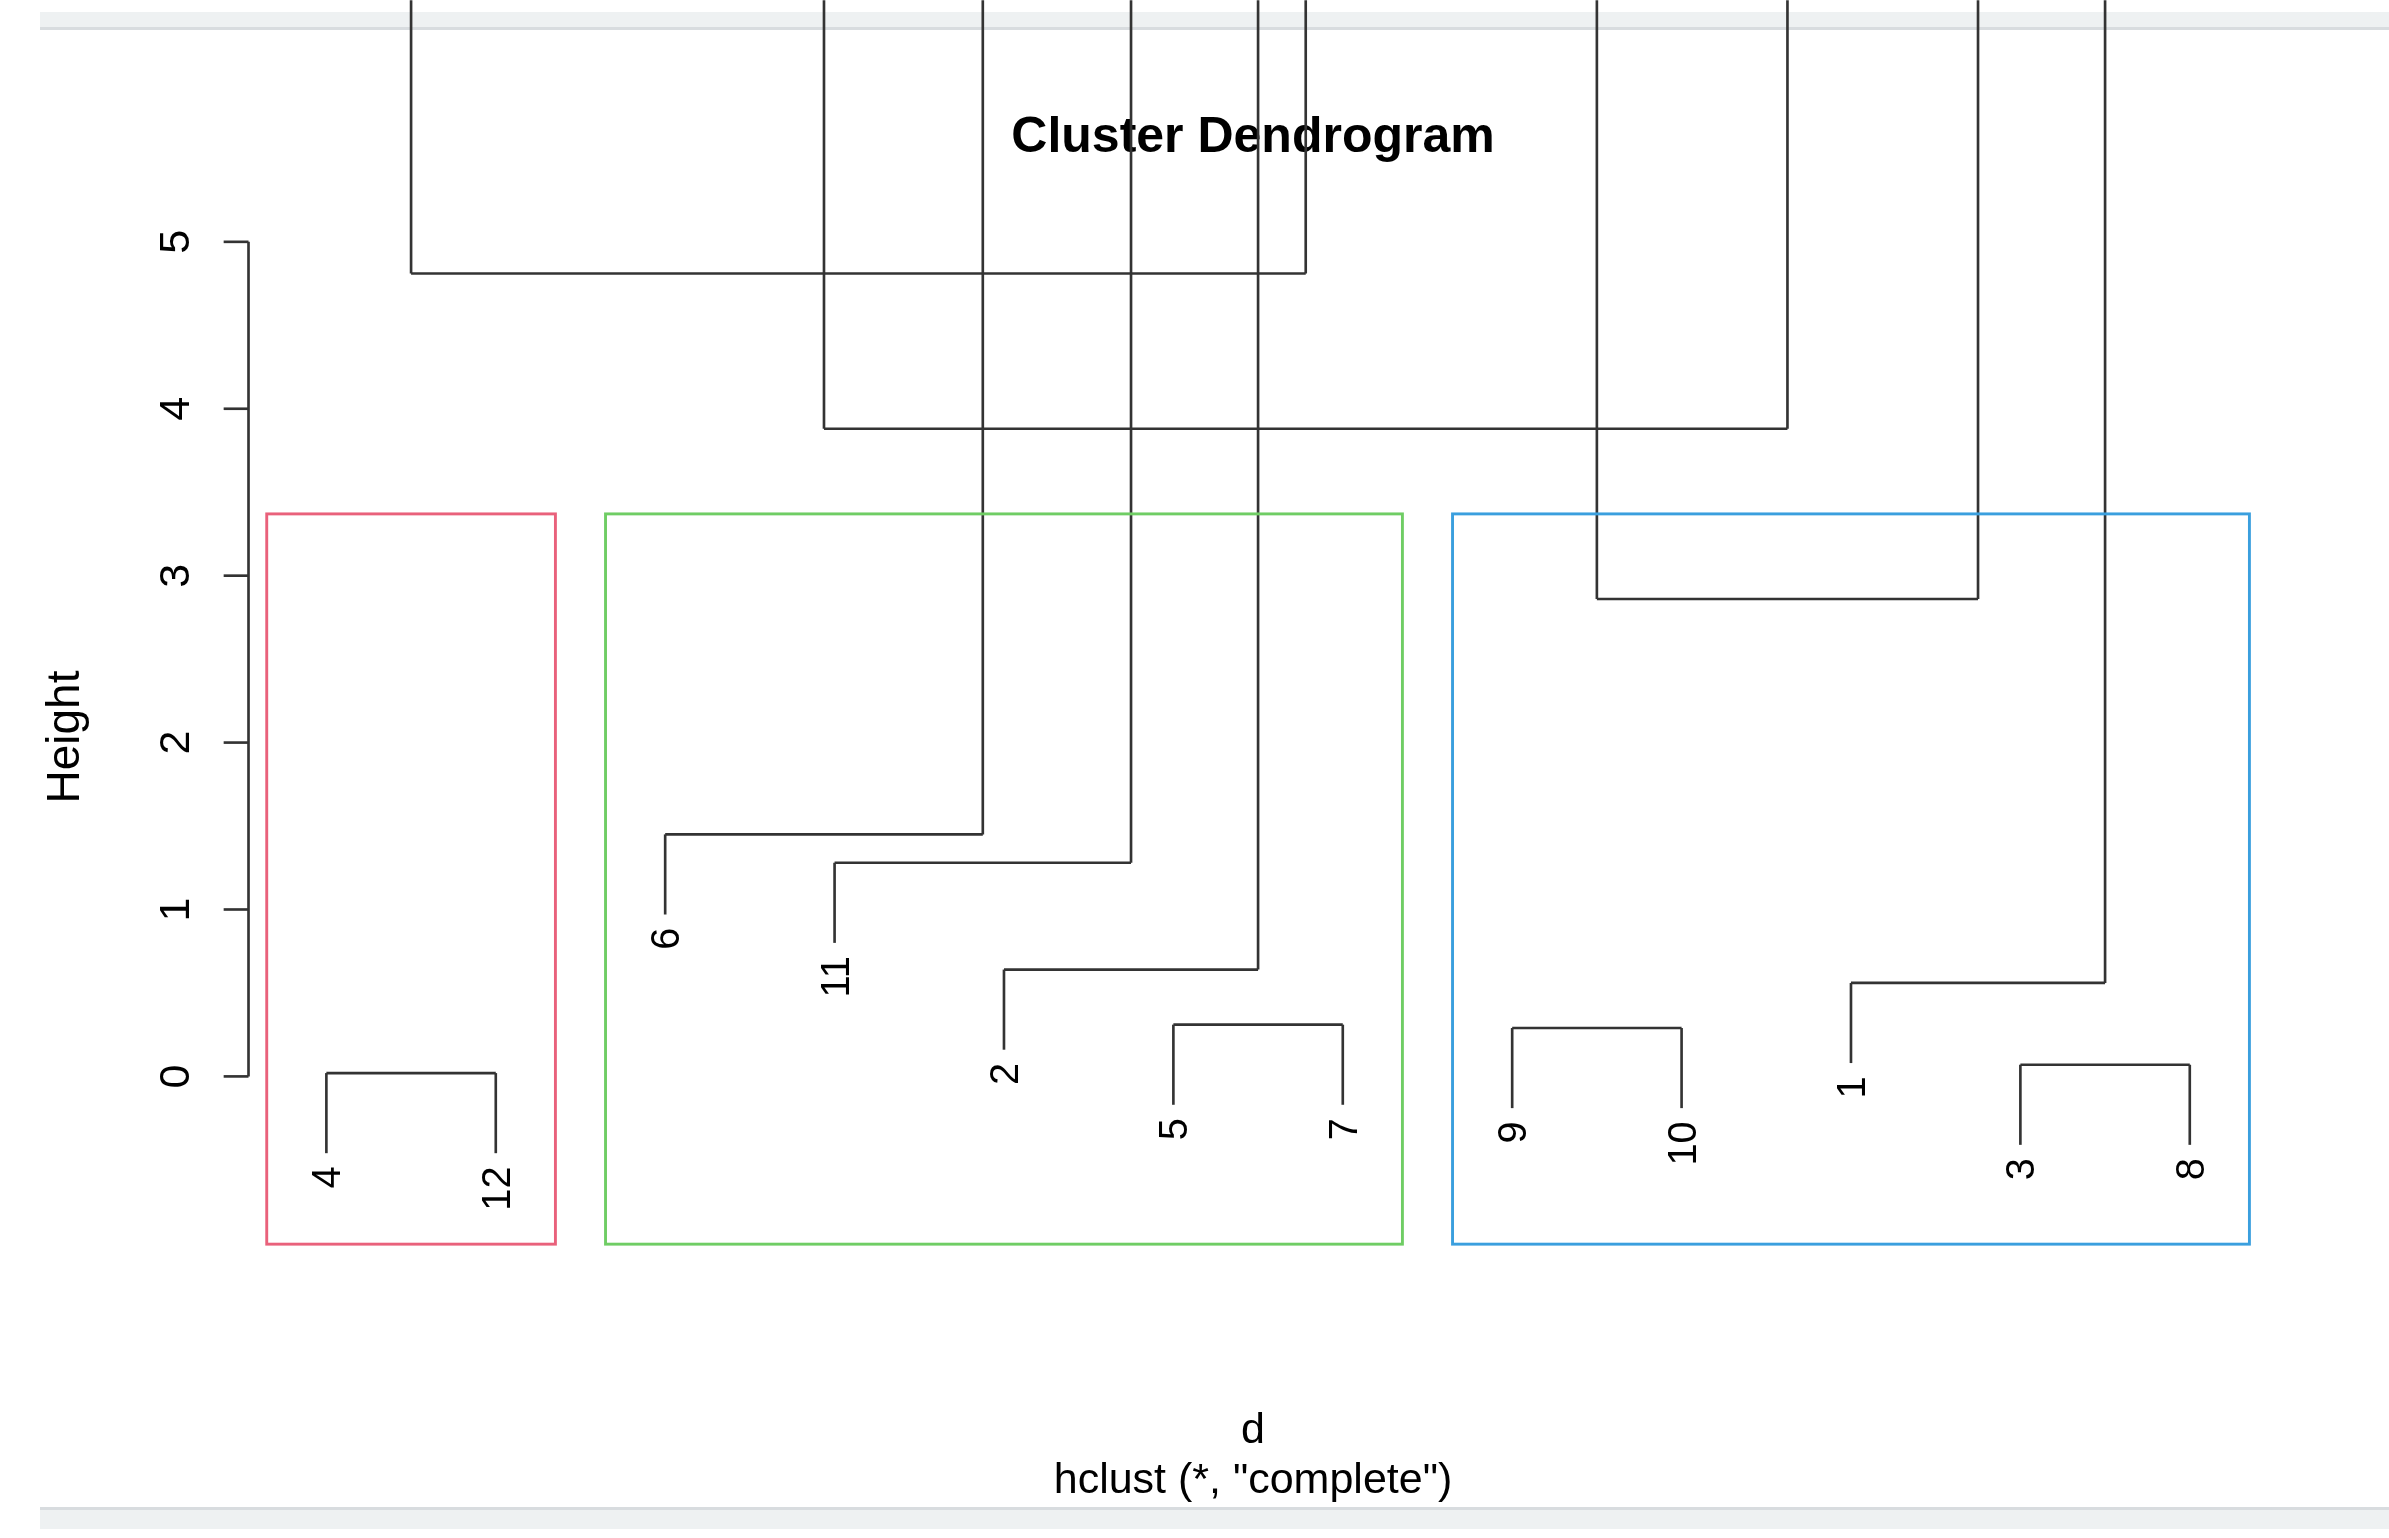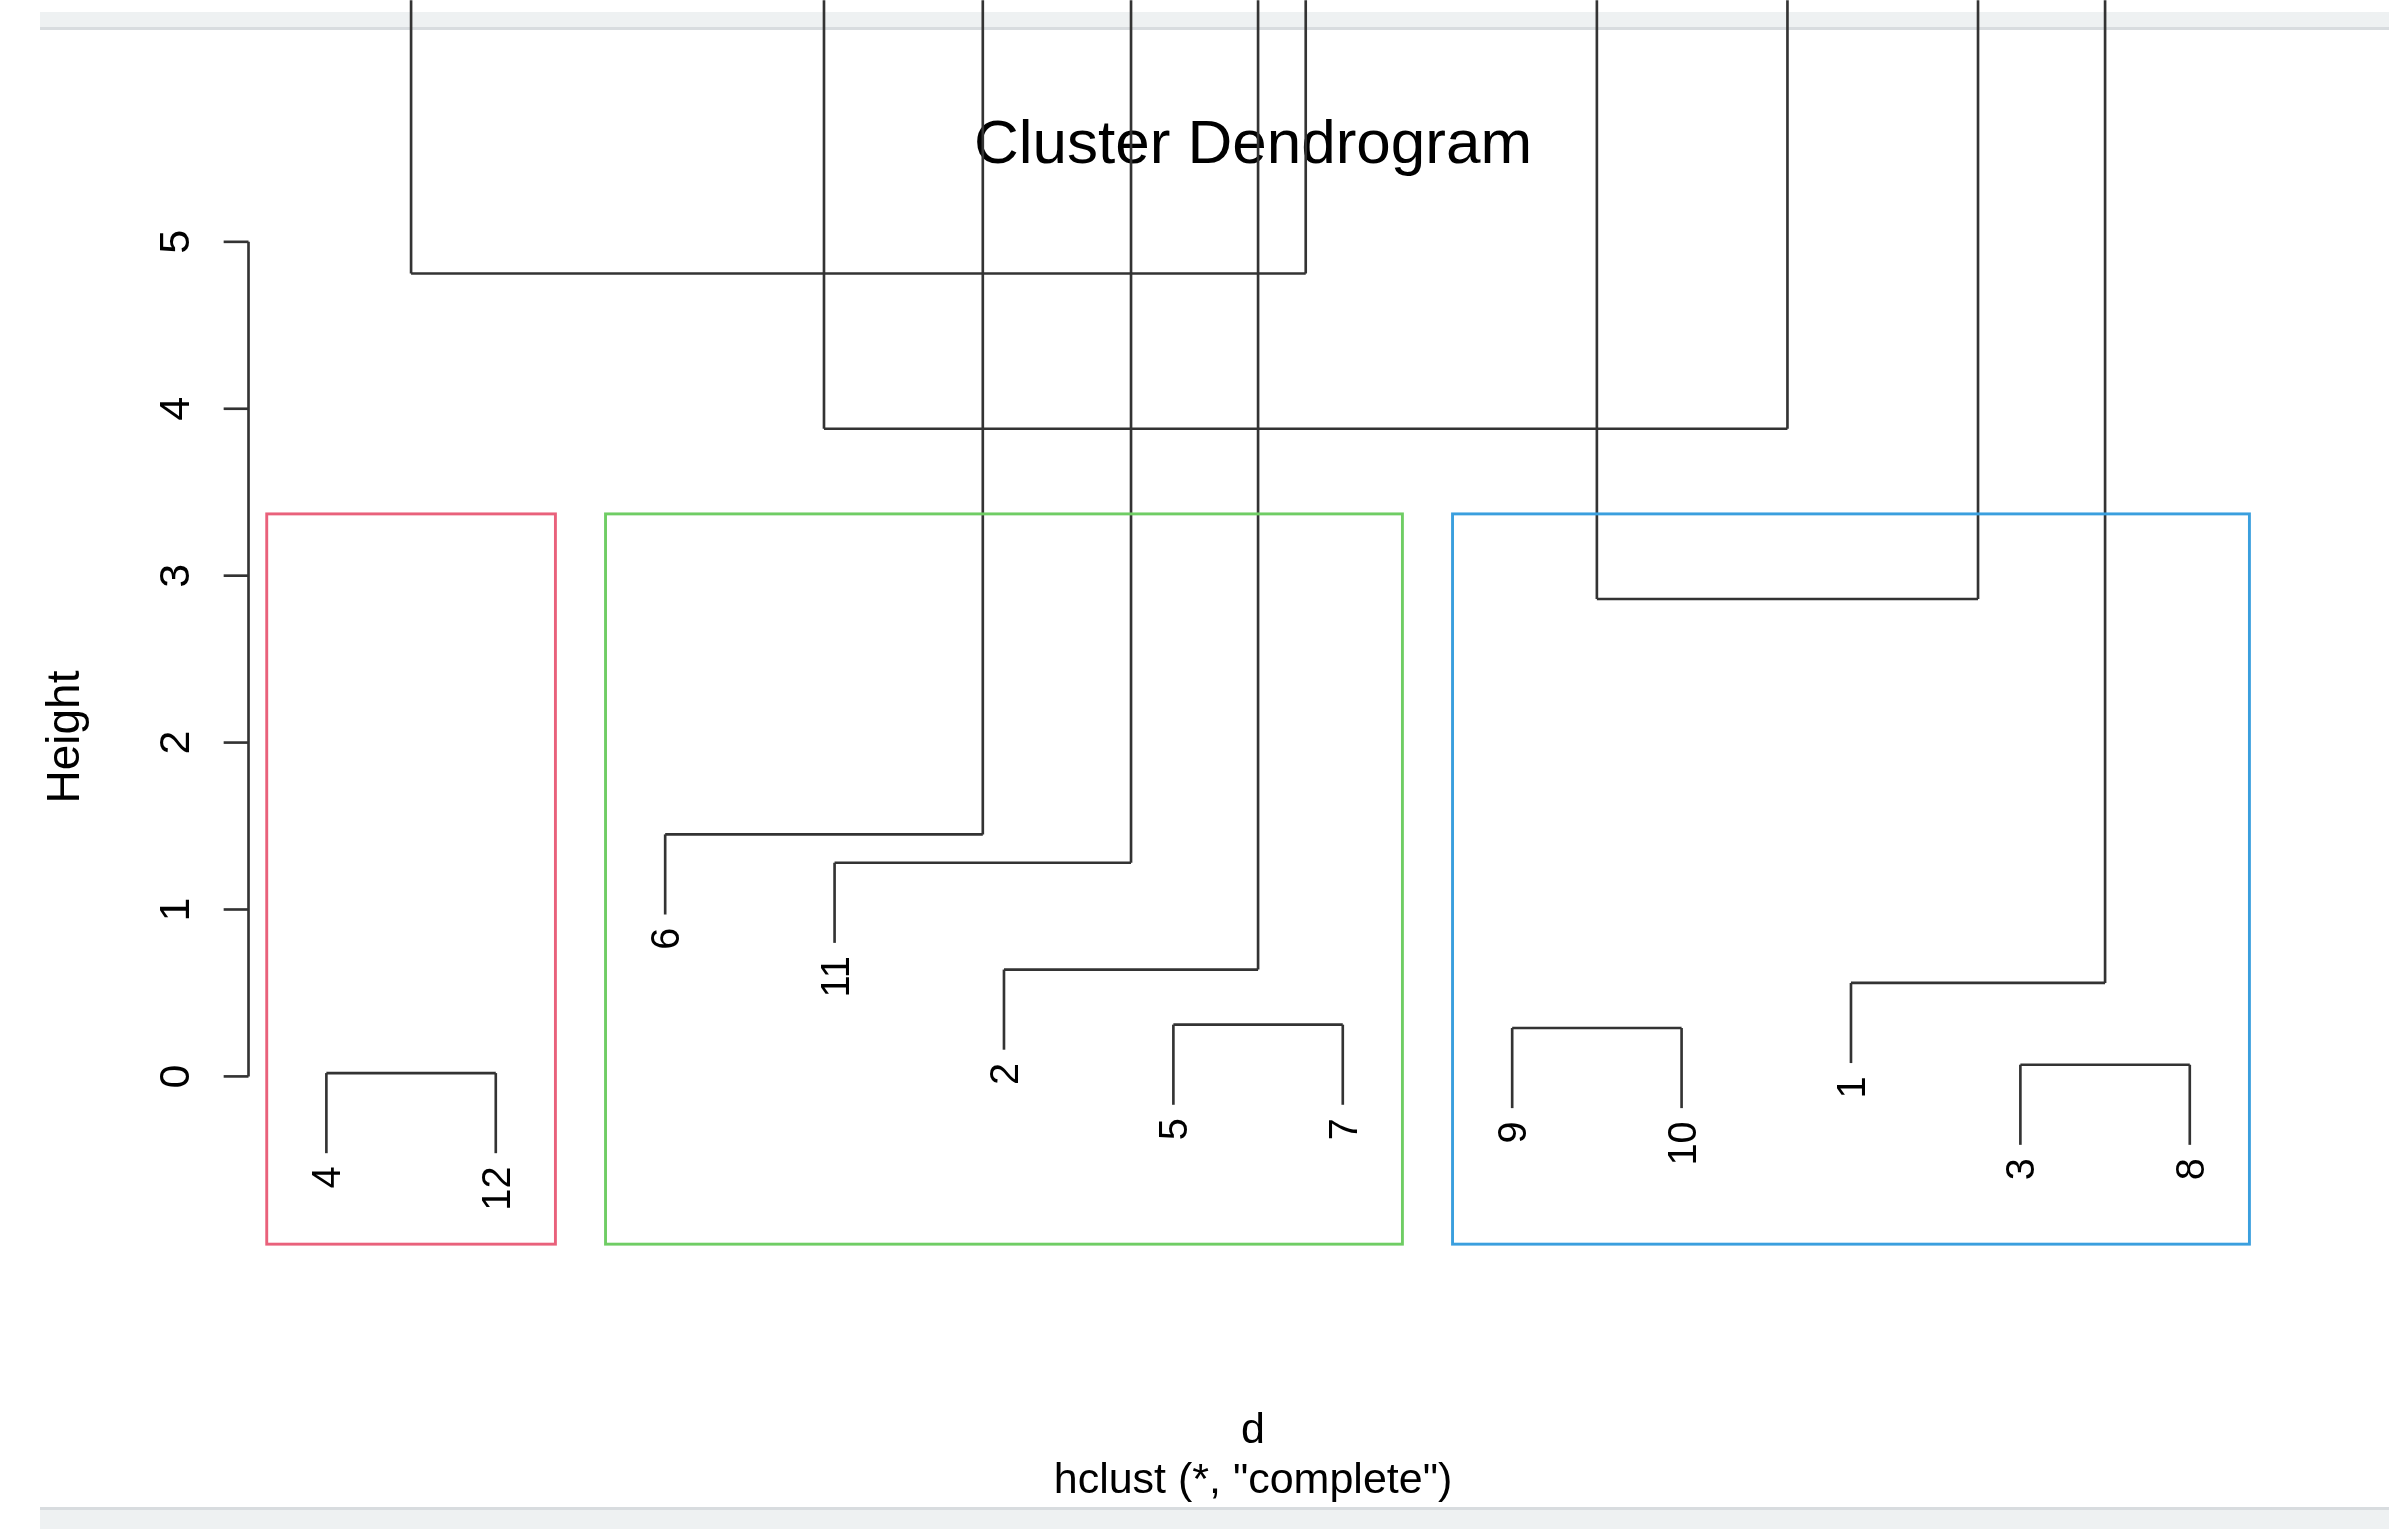--- a/index.html
+++ b/index.html
@@ -4,21 +4,21 @@
 <style>
   html,body{margin:0;padding:0;}
   body{
     width:2389px;height:1539px;position:relative;background:#ffffff;
     font-family:"Liberation Sans", sans-serif;overflow:hidden;
   }
   .chrome-band{position:absolute;left:40px;right:0;background:#eef1f2;}
   .chrome-line{position:absolute;left:40px;right:0;background:#d8dcdf;height:2.5px;}
   #plot-title{
     position:absolute;left:1253px;top:106px;transform:translateX(-50%);
-    font-size:62px;font-weight:normal;color:#000;white-space:nowrap;
+    font-size:50px;font-weight:bold;color:#000;white-space:nowrap;
   }
   #y-axis-title{
     position:absolute;left:63px;top:737px;
     transform:translate(-50%,-50%) rotate(-90deg);
     font-size:46px;color:#000;white-space:nowrap;
   }
   #x-axis-caption{
     position:absolute;left:1253px;top:1403px;transform:translateX(-50%);
     text-align:center;font-size:43px;color:#000;line-height:50px;white-space:nowrap;
   }

